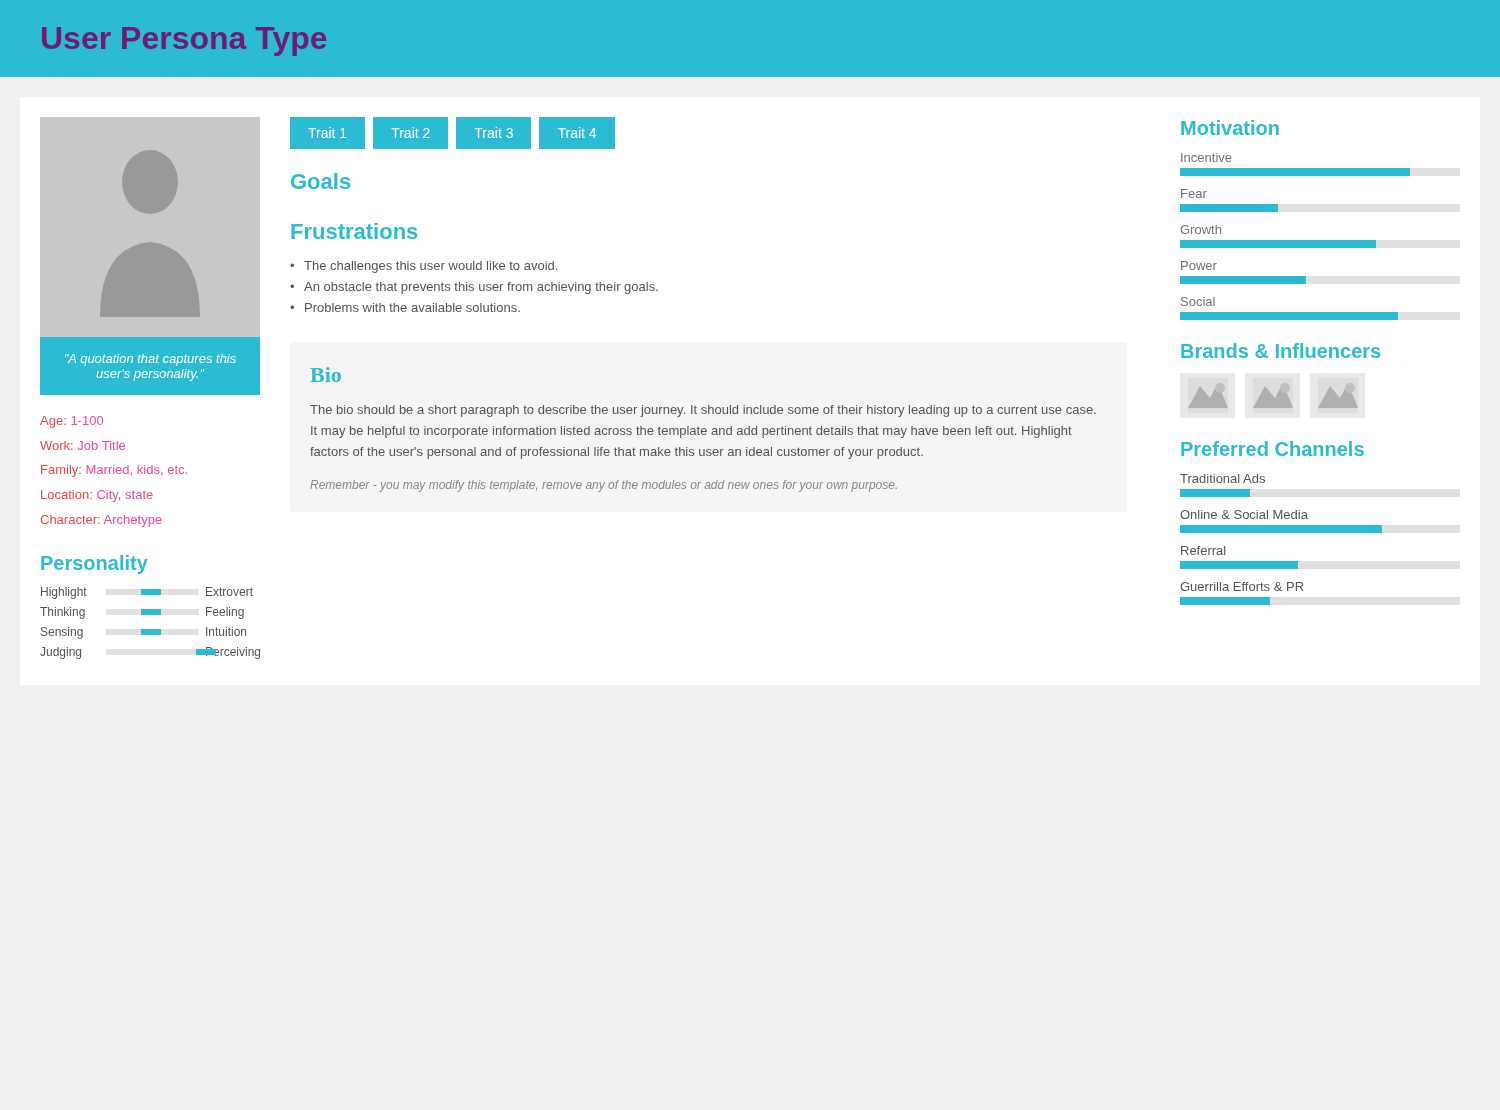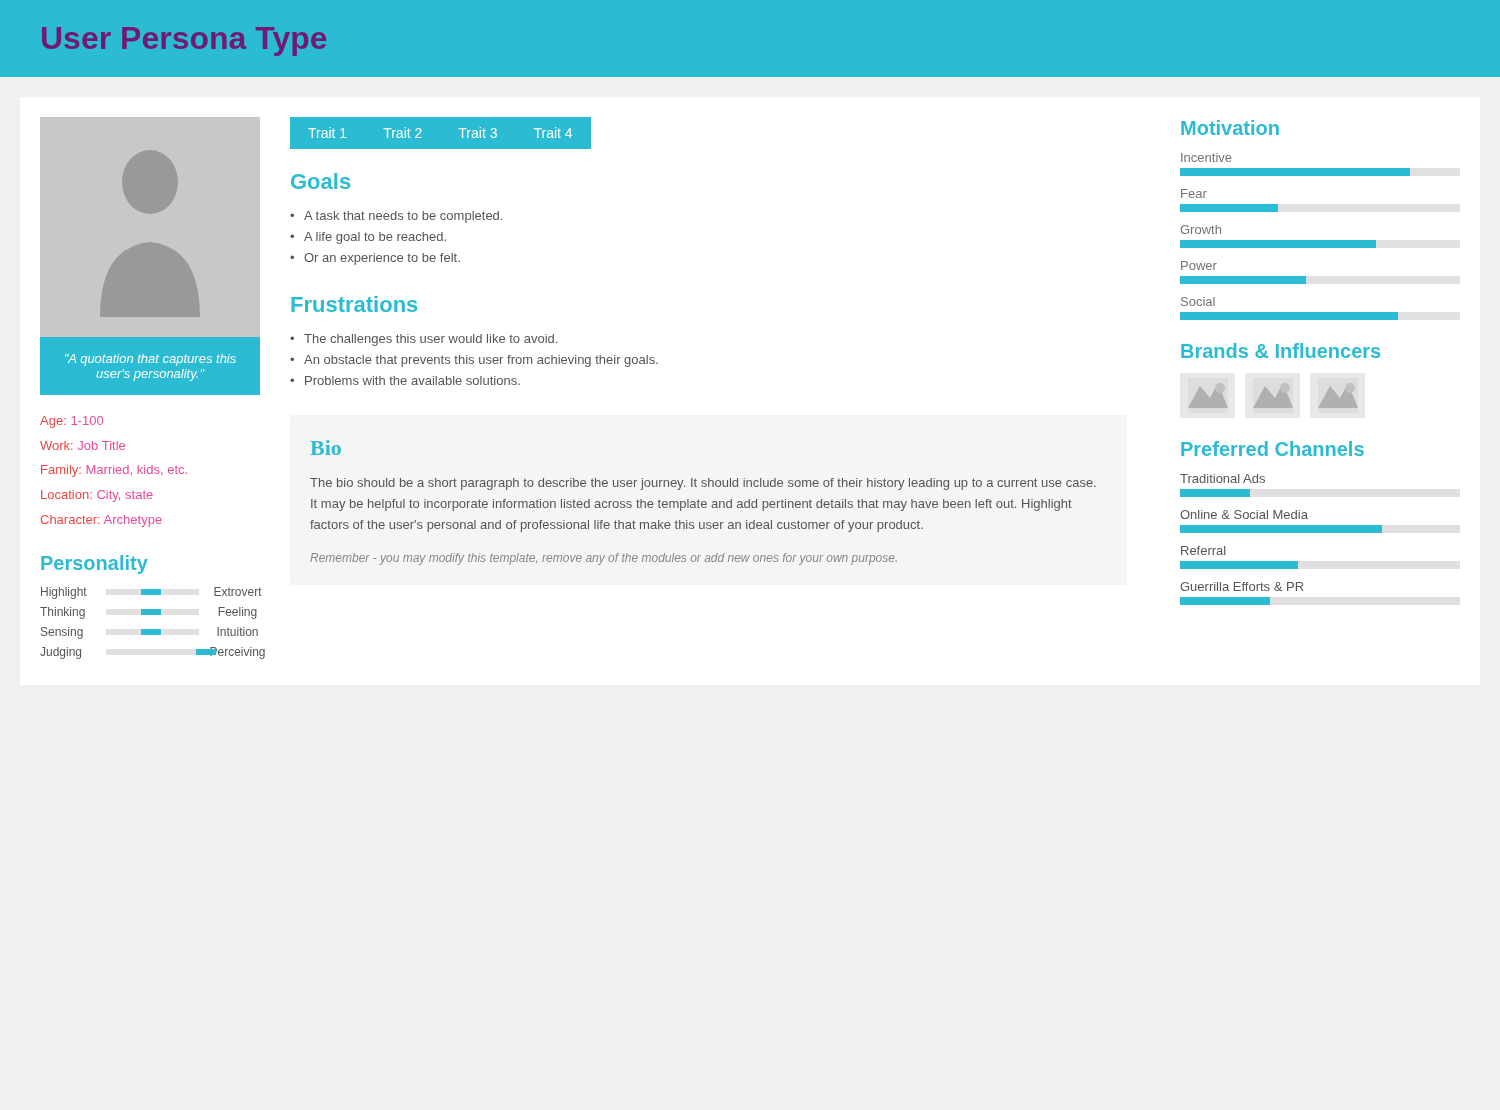--- a/index.html
+++ b/index.html
@@ -83,21 +83,21 @@
       margin-bottom: 6px;
       font-size: 12px;
       color: #555;
     }
     .p-label-left {
       width: 60px;
       text-align: left;
     }
     .p-label-right {
       width: 65px;
-      text-align: center;
+      text-align: left;
     }
     .p-bar-container {
       flex: 1;
       height: 6px;
       background: #e0e0e0;
       margin: 0 6px;
       position: relative;
     }
     .p-bar-fill {
       position: absolute;
@@ -107,20 +107,21 @@
       width: 20px;
     }
 
     
     .mid-col {
       flex: 1;
     }
 
     .traits-row {
       display: flex;
+      gap: 8px;
       margin-bottom: 20px;
     }
     .trait-btn {
       background: #2bbcd4;
       color: white;
       padding: 8px 18px;
       font-size: 14px;
       border: none;
       cursor: pointer;
     }
@@ -329,25 +330,20 @@
 
     <div class="traits-row">
       <button class="trait-btn">Trait 1</button>
       <button class="trait-btn">Trait 2</button>
       <button class="trait-btn">Trait 3</button>
       <button class="trait-btn">Trait 4</button>
     </div>
 
     <div class="goals-section">
       <div class="mid-section-title">Goals</div>
-      <ul class="bullet-list">
-        <li>A task that needs to be completed.</li>
-        <li>A life goal to be reached.</li>
-        <li>Or an experience to be felt.</li>
-      </ul>
     </div>
 
     <div class="frustrations-section">
       <div class="mid-section-title">Frustrations</div>
       <ul class="bullet-list">
         <li>The challenges this user would like to avoid.</li>
         <li>An obstacle that prevents this user from achieving their goals.</li>
         <li>Problems with the available solutions.</li>
       </ul>
     </div>

